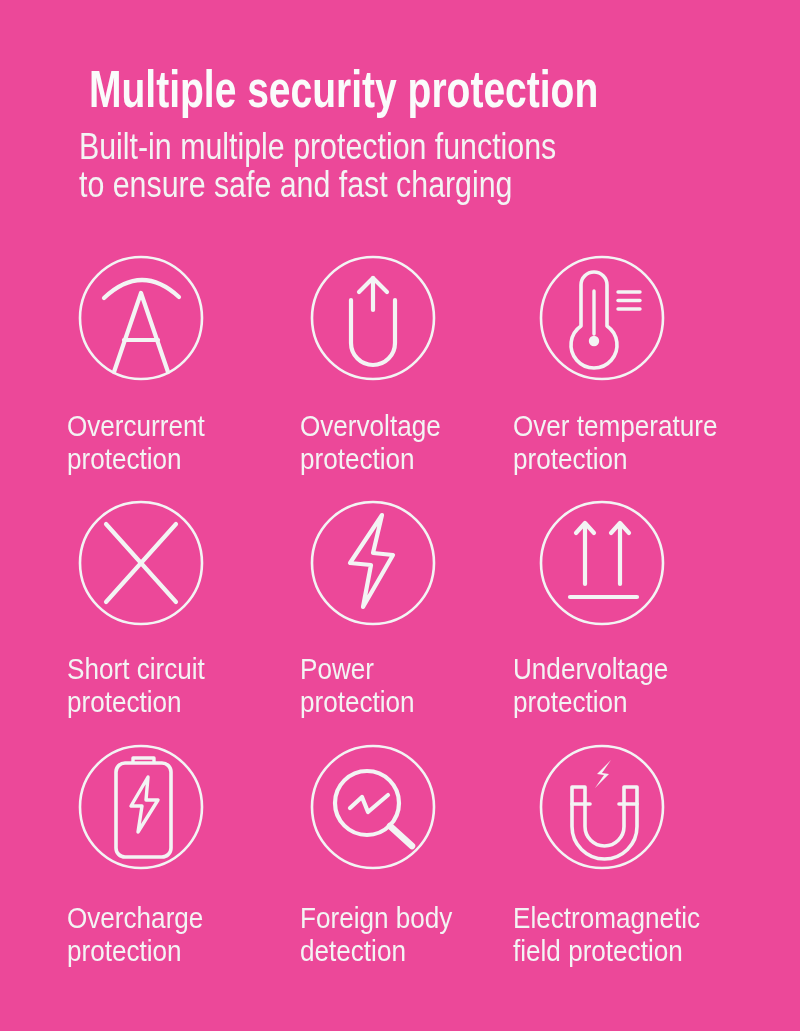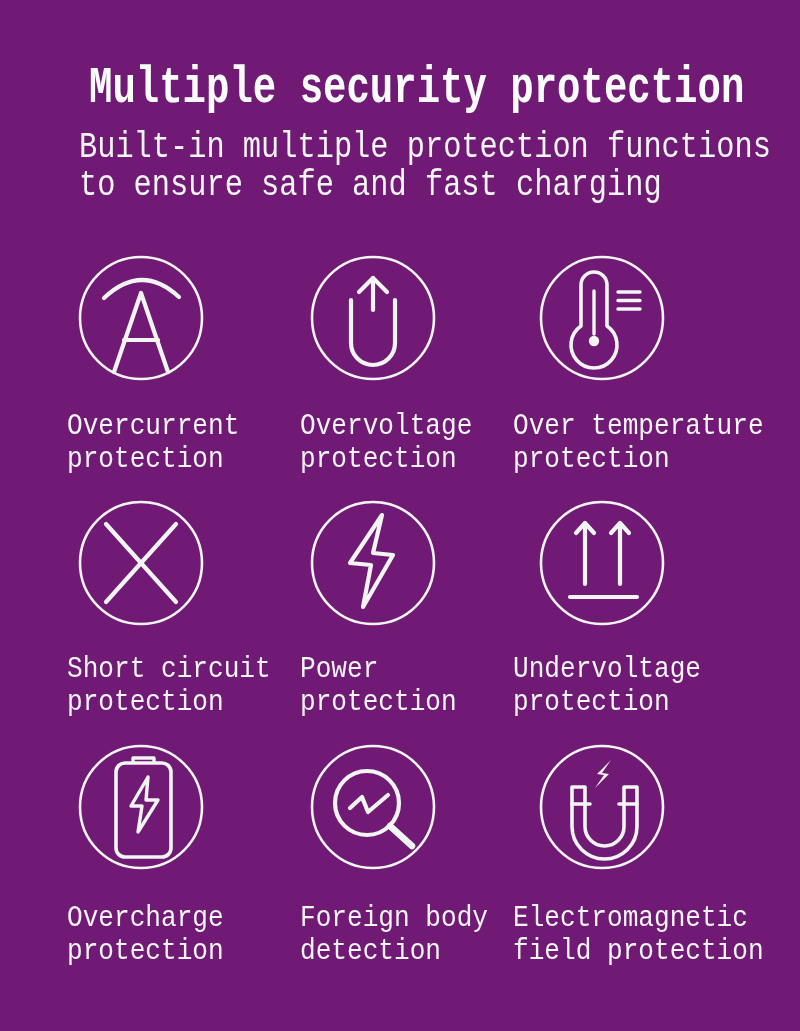--- a/index.html
+++ b/index.html
@@ -3,21 +3,21 @@
 <meta charset="utf-8">
 <style>
   html,body{margin:0;padding:0;}
   body{
     width:800px;height:1031px;
     background:#46494a;
     font-family:"Liberation Sans",sans-serif;
     overflow:hidden;
     position:relative;
   }
-  .page{position:absolute;left:0;top:0;width:800px;height:1031px;background:#701a75;font-family:Liberation Mono, monospace;}
+  .page{position:absolute;left:0;top:0;width:800px;height:1031px;background:#ec4899;}
   .title{
     position:absolute;left:89px;top:62px;
     font-size:52px;font-weight:700;color:#fafbfb;
     white-space:nowrap;line-height:1.05;
     transform:scaleX(0.75);transform-origin:left top;
   }
   .subtitle{
     position:absolute;left:79px;top:128px;
     font-size:37px;font-weight:400;color:#f3f4f4;
     line-height:38px;white-space:nowrap;

